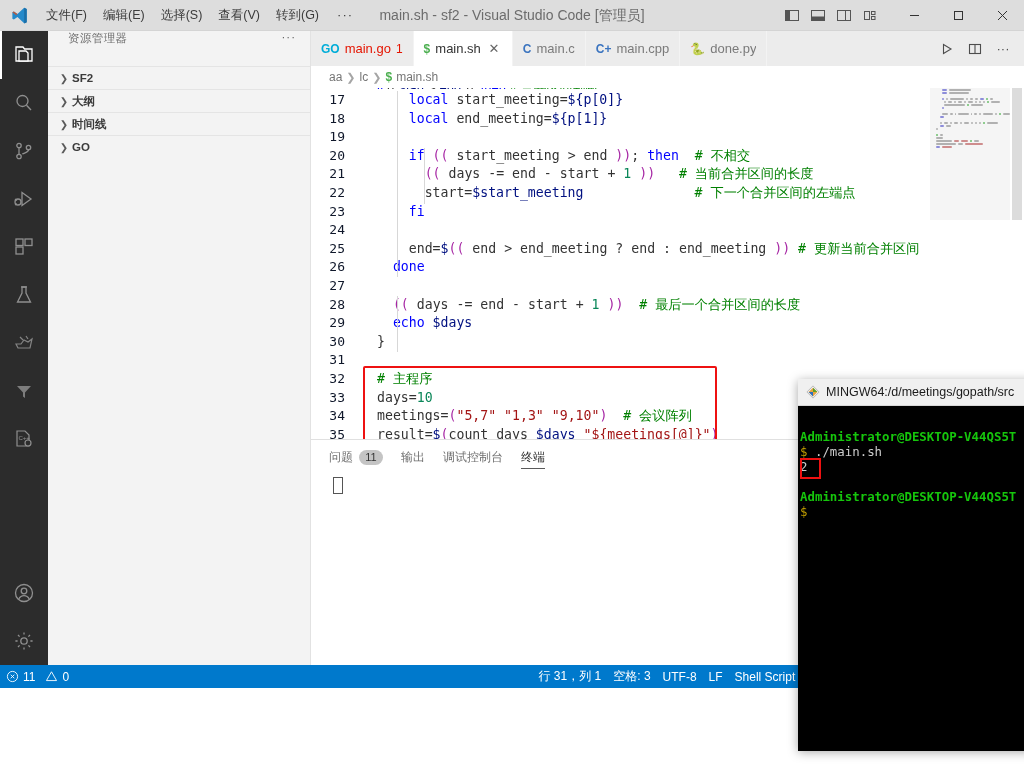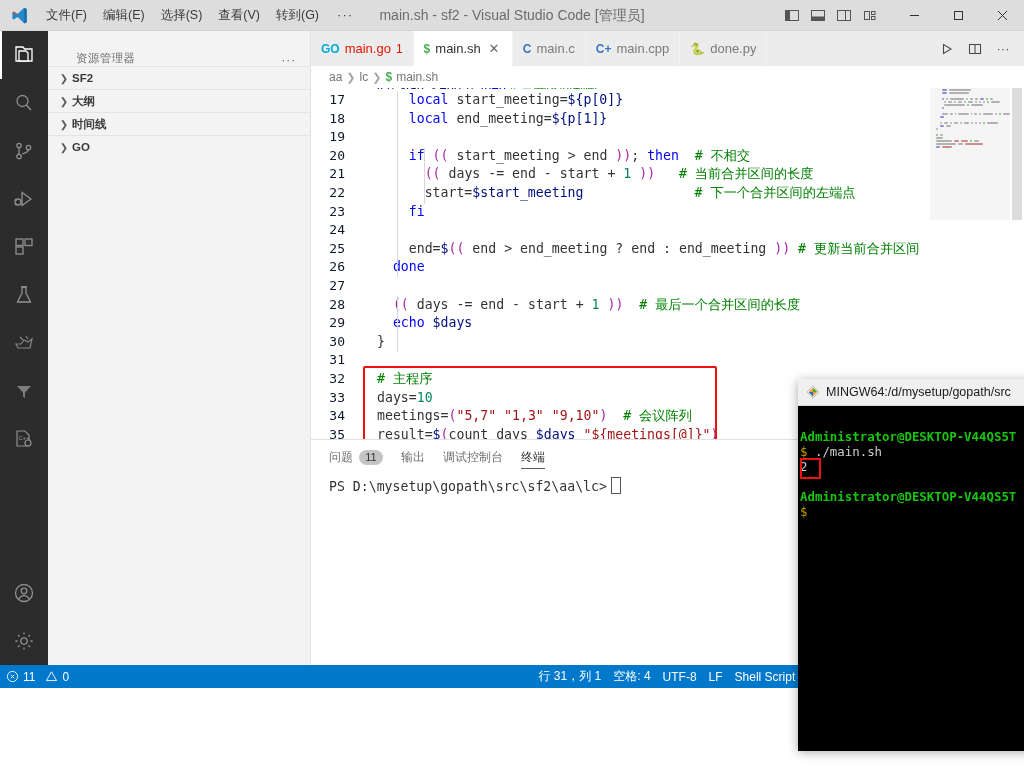--- a/index.html
+++ b/index.html
@@ -47,21 +47,21 @@
     content:"";position:absolute;left:0;top:0;bottom:0;width:2px;background:#fff;
   }
   .act-spacer{flex:1;}
 
   
   .sidebar{
     width:262px;flex:0 0 262px;background:#f3f3f3;display:flex;flex-direction:column;
     border-right:1px solid #e2e2e2;
   }
   .sb-header{
-    height:35px;display:flex;align-items:flex-end;padding:0 6px 0 28px;
+    height:35px;display:flex;align-items:flex-start;padding:0 6px 0 20px;
     font-size:11.5px;color:#6f6f6f;letter-spacing:.4px;
   }
   .sb-header .dots{margin-left:auto;padding:0 8px;letter-spacing:1px;color:#616161;cursor:pointer;}
   .sb-section{
     height:22px;display:flex;align-items:center;padding-left:8px;
     font-size:11.5px;font-weight:bold;color:#3b3b3b;cursor:pointer;
     border-top:1px solid #e4e4e4;
   }
   .sb-section:first-of-type{border-top:none;}
   .chev{width:16px;display:inline-block;text-align:center;font-size:10px;color:#5a5a5a;}
@@ -572,41 +572,41 @@
             <span>输出</span>
           </div>
           <div class="ptab">
             <span>调试控制台</span>
           </div>
           <div class="ptab active">
             <span>终端</span>
           </div>
         </div>
         <div class="panel-body">
-          <span>PS D:\mysetup\gopath\src\sf2\aa\lc&gt;</span><span class="term-cursor"></span>
+          <span class="term-cursor"></span>
           <div class="panel-ruler">
             <i style="background:#2a7ac1"></i>
               <i style="background:#e51400"></i>
           </div>
           <div class="panel-scroll">
               <div class="pthumb"></div>
             </div>
         </div>
       </div>
     </div>
 
     <div class="mingw">
       <div class="mingw-title">
         <svg width="14" height="14" viewBox="0 0 16 16">
           <polygon points="8,1 15,8 8,15 1,8" fill="#f0f0f0" stroke="#888" stroke-width=".6"></polygon>
           <polygon points="8,3 13,8 8,13 3,8" fill="#e8a33d"></polygon>
           <polygon points="8,3 13,8 8,8" fill="#5aa02c"></polygon>
           <polygon points="3,8 8,8 8,13" fill="#2a6ec1"></polygon>
         </svg>
-        <span>MINGW64:/d/mysetup/gopath/src</span>
+        <span>MINGW64:/d/meetings/gopath/src</span>
       </div>
       <div class="mingw-body">
 <span class="tg">Administrator@DESKTOP-V44QS5T</span><span class="tm"> MI</span>
 <span class="ty">$</span><span class="tw"> ./main.sh</span>
 <span class="tw">2</span>
 
 <span class="tg">Administrator@DESKTOP-V44QS5T</span><span class="tm"> MI</span>
 <span class="ty">$</span>
         <div class="out-hl"></div>
       </div>
@@ -624,21 +624,21 @@
           </svg>
         <span>11</span>
         <svg width="13" height="13" viewBox="0 0 16 16" style="margin-left:6px">
             <path d="M8 2.2 14.2 13H1.8z" fill="none" stroke="#fff" stroke-width="1.1"></path>
           </svg>
         <span>0</span>
       </div>
     </div>
     <div class="sb-right">
       <div class="sbi">行 31，列 1</div>
-      <div class="sbi">空格: 4</div>
+      <div class="sbi">空格: 3</div>
       <div class="sbi">UTF-8</div>
       <div class="sbi">LF</div>
       <div class="sbi">Shell Script</div>
       <div class="sbi">
         <svg width="13" height="13" viewBox="0 0 16 16">
             <circle cx="8" cy="7" r="2" fill="#fff"></circle>
             <path d="M4.5 3.5a5 5 0 0 0 0 7M11.5 3.5a5 5 0 0 1 0 7" fill="none" stroke="#fff" stroke-width="1.1"></path>
             <line x1="8" y1="9" x2="8" y2="14" stroke="#fff" stroke-width="1.1"></line>
           </svg>
         <span>Go Code</span>

